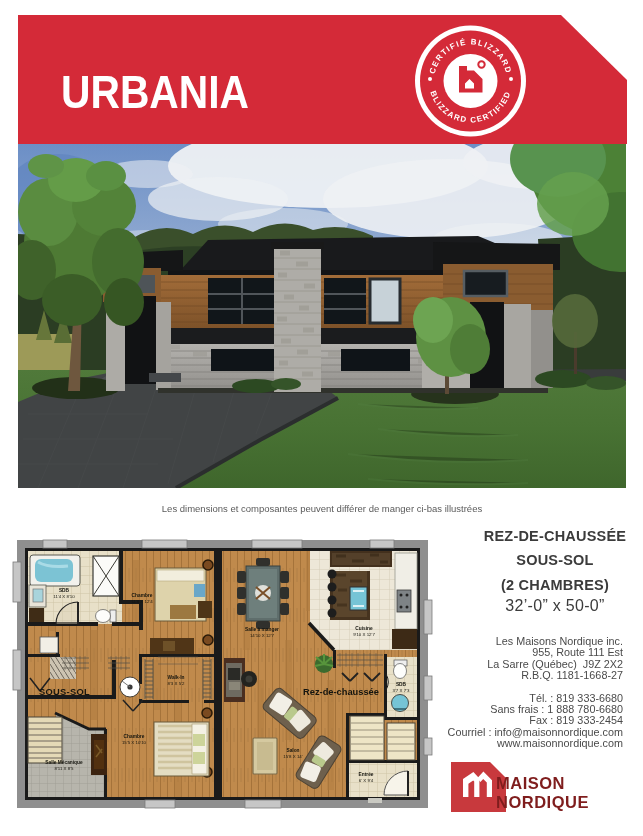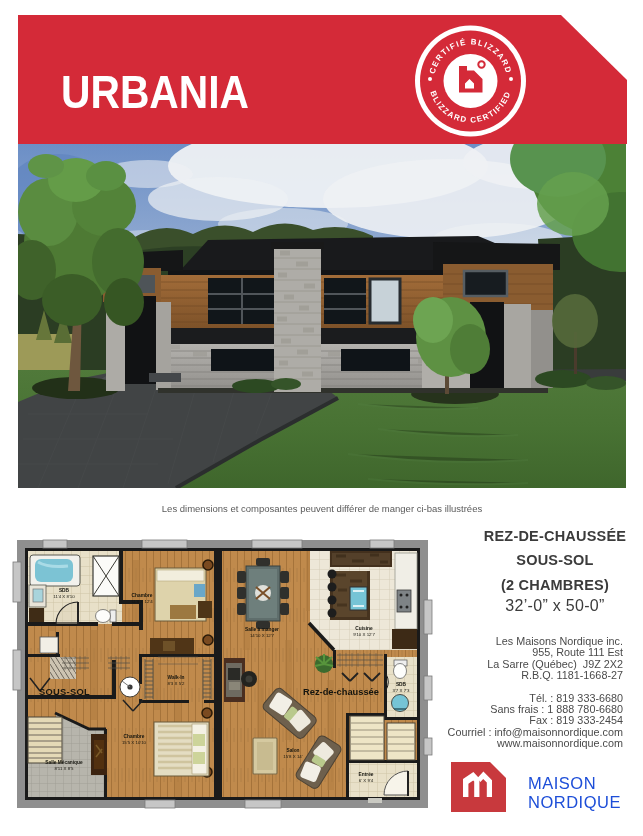--- a/index.html
+++ b/index.html
@@ -556,13 +556,13 @@
 </div>
 
 <svg class="abs" style="left:451px;top:762px" width="60" height="52" viewBox="0 0 60 52">
 
   <polygon points="0,0 39,0 55,16 55,50 0,50" fill="#c8393d"></polygon>
 
   <path fill="#ffffff" d="M12,35 L12,17 L22.4,10 L28.4,16.4 L28.4,35 L23.2,35 L23.2,19.6 L22.2,18.6 L17.4,21.8 L17.4,35 Z"></path>
   <path fill="#ffffff" d="M26.2,16.2 L32.4,9.6 L41,18.2 L41,35 L35.8,35 L35.8,20.6 L32.2,17 L29.4,20 Z"></path>
 </svg>
 
-<div class="abs" style="left:528px;top:774px;font-size:16.5px;font-weight:normal;color:#1d4ed8;letter-spacing:0.5px;line-height:18.5px;">MAISON<br>NORDIQUE</div>
+<div class="abs" style="left:496px;top:774px;font-size:16.5px;font-weight:bold;color:#7f1d1d;letter-spacing:0.5px;line-height:18.5px;">MAISON<br>NORDIQUE</div>
 
 </body></html>

